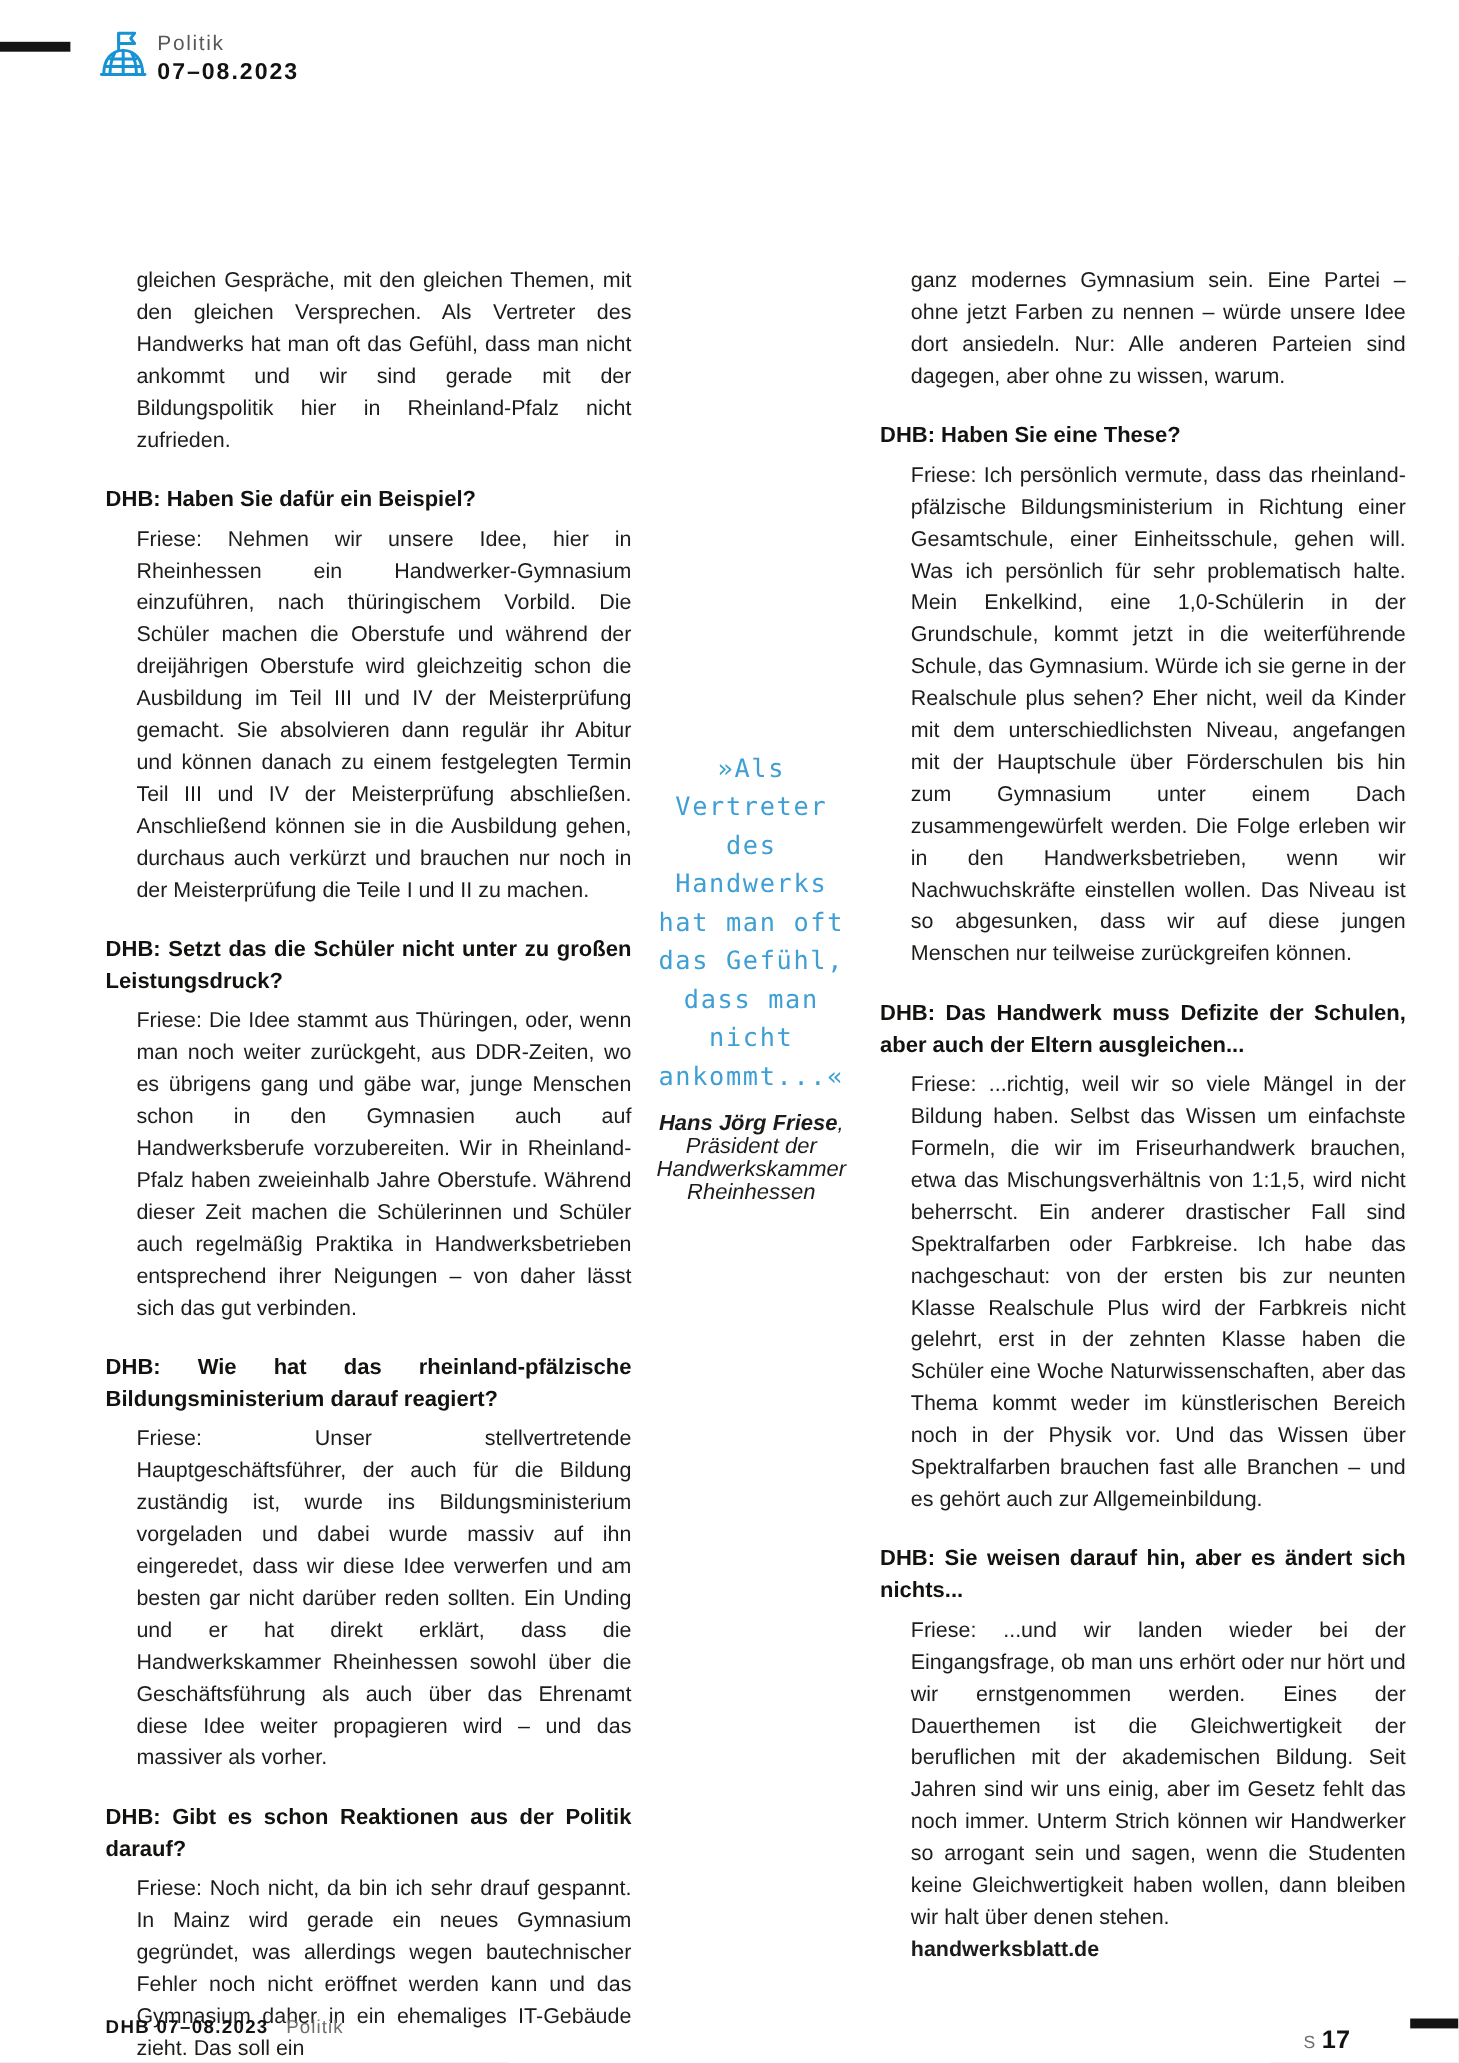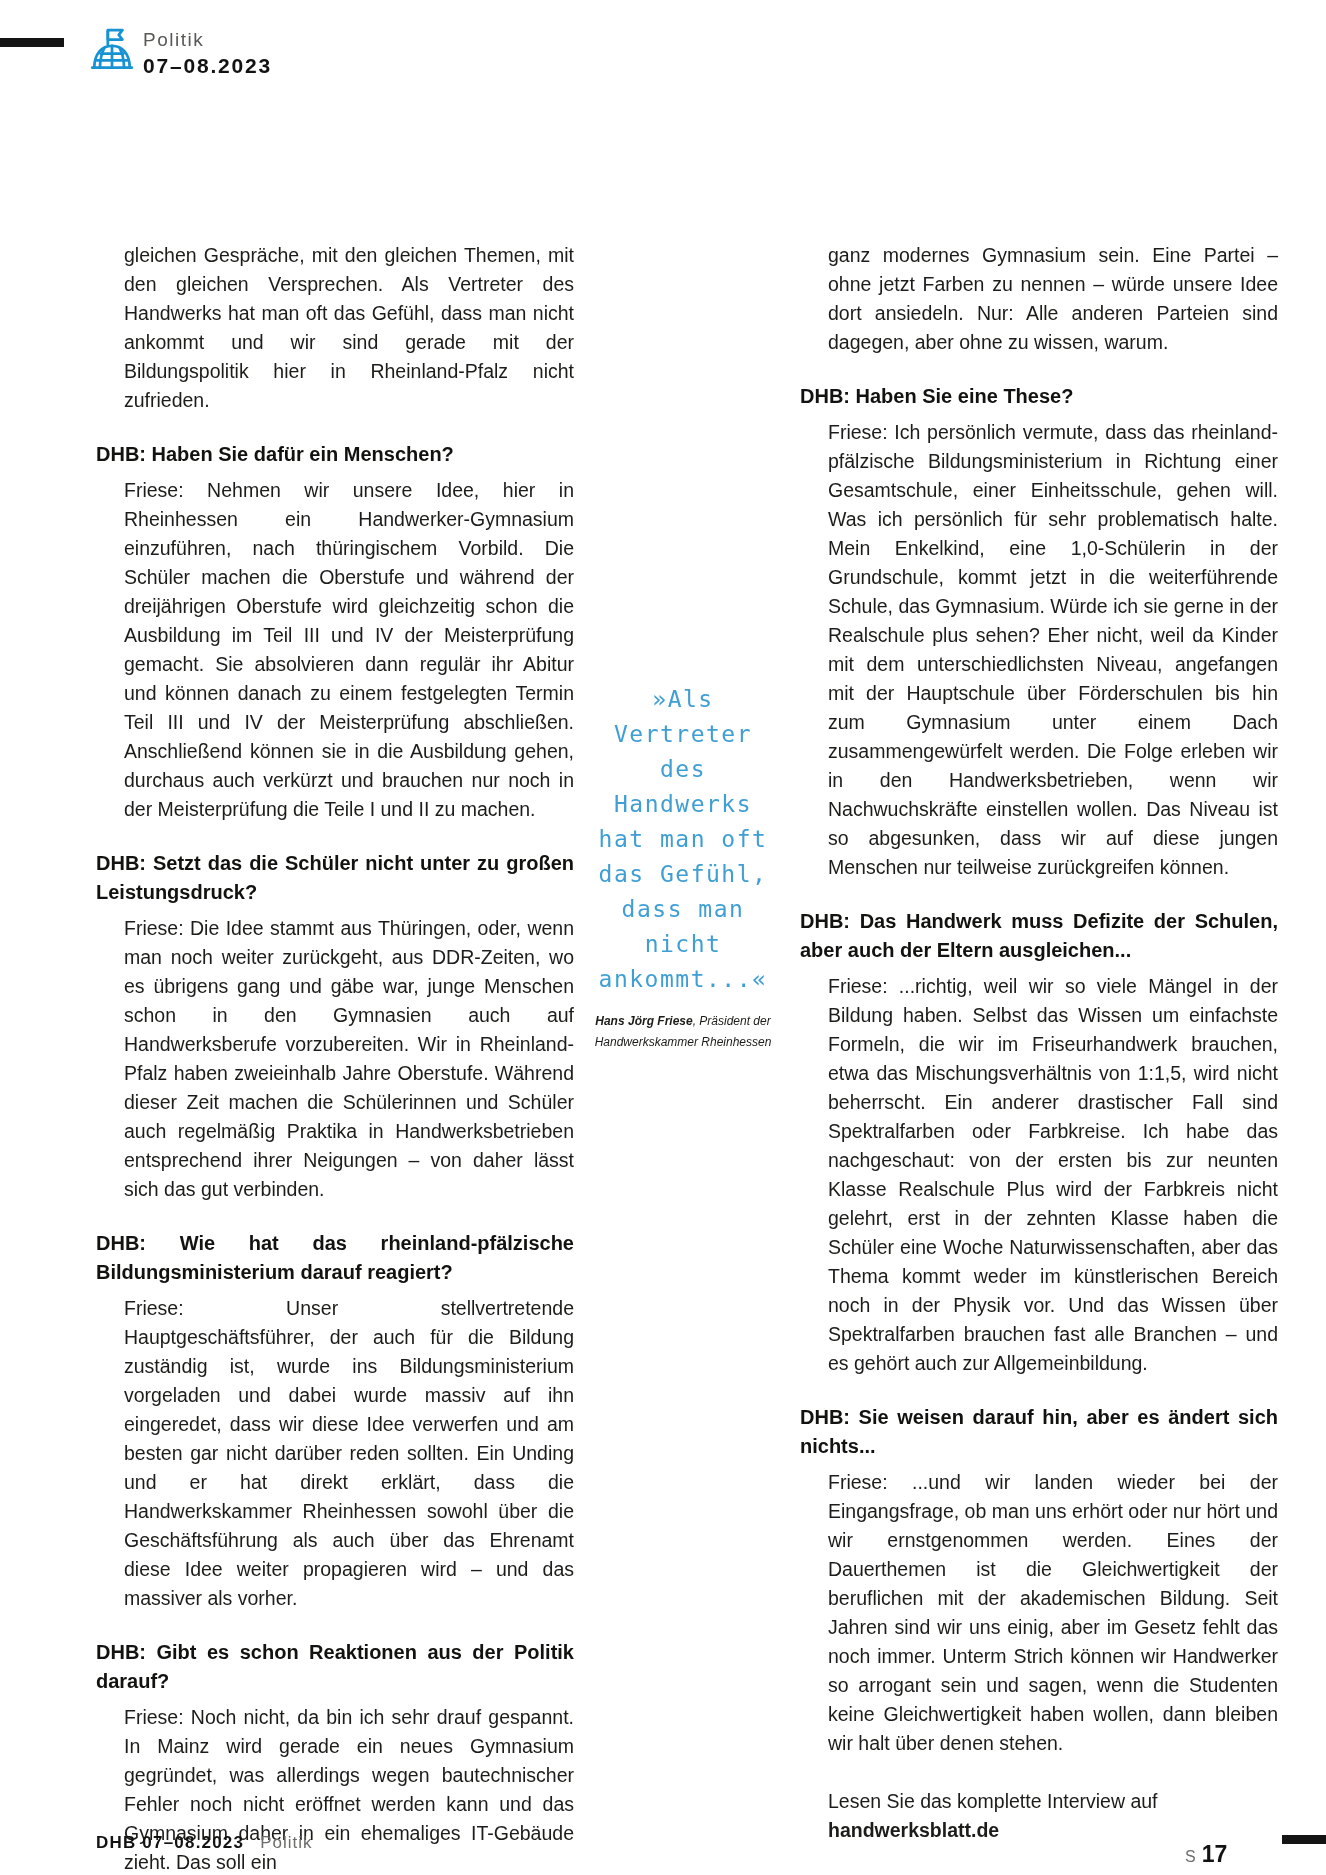--- a/index.html
+++ b/index.html
@@ -21,21 +21,21 @@
   .qa-q{font-size:20px;font-weight:700;margin:25px 0 7px;line-height:29px;color:#121210;}
   .qa-a{margin:0;padding-left:28px;}
   .col > :first-child{margin-top:0;}
   .note{margin:29px 0 0;padding-left:28px;text-align:left;}
   .note-bold{margin:0;font-weight:700;}
 
   
   .pullquote{position:absolute;left:553px;top:682px;width:260px;text-align:center;}
   .pq-text{font-family:"DejaVu Sans Mono","Liberation Mono",monospace;font-size:23px;line-height:35px;
            letter-spacing:1.5px;color:#3f9fd4;white-space:pre-line;}
-  .pq-attr{margin-top:14px;font-style:italic;font-size:12px;line-height:21px;color:#1c1c1a;padding:0 18px;}
+  .pq-attr{margin-top:14px;font-style:italic;font-size:20px;line-height:21px;color:#1c1c1a;padding:0 18px;}
   .pq-name{font-weight:700;}
 
   
   .f-left{position:absolute;left:96px;top:1833px;font-size:17px;line-height:20px;}
   .f-issue{font-weight:700;letter-spacing:1.2px;color:#121212;text-align:right;}
   .f-section{color:#6c6c6a;letter-spacing:1px;margin-left:16px;}
   .f-right{position:absolute;left:1185px;top:1824px;line-height:28px;margin-top:16px;}
   .f-s{color:#6c6c6a;font-size:16px;letter-spacing:1px;}
   .f-num{font-weight:700;font-size:23px;color:#121212;margin-left:5px;}
   .botbar-right{position:absolute;left:1282px;top:1835px;width:44px;height:9px;background:#141414;}
@@ -64,21 +64,21 @@
       </svg>
     </span>
     <div class="htext">
       <div class="hsection">Politik</div>
       <div class="hissue">07–08.2023</div>
     </div>
   </header>
 
   <section class="col col-left">
       <p class="qa-a">gleichen Gespräche, mit den gleichen Themen, mit den gleichen Versprechen. Als Vertreter des Handwerks hat man oft das Gefühl, dass man nicht ankommt und wir sind gerade mit der Bildungspolitik hier in Rheinland-Pfalz nicht zufrieden.</p>
-      <h3 class="qa-q">DHB: Haben Sie dafür ein Menschen?</h3>
+      <h3 class="qa-q">DHB: Haben Sie dafür ein Beispiel?</h3>
       <p class="qa-a">Friese: Nehmen wir unsere Idee, hier in Rheinhessen ein Handwerker-Gymnasium einzuführen, nach thüringischem Vorbild. Die Schüler machen die Oberstufe und während der dreijährigen Oberstufe wird gleichzeitig schon die Ausbildung im Teil III und IV der Meisterprüfung gemacht. Sie absolvieren dann regulär ihr Abitur und können danach zu einem festgelegten Termin Teil III und IV der Meisterprüfung abschließen. Anschließend können sie in die Ausbildung gehen, durchaus auch verkürzt und brauchen nur noch in der Meisterprüfung die Teile I und II zu machen.</p>
       <h3 class="qa-q">DHB: Setzt das die Schüler nicht unter zu großen Leistungsdruck?</h3>
       <p class="qa-a">Friese: Die Idee stammt aus Thüringen, oder, wenn man noch weiter zurückgeht, aus DDR-Zeiten, wo es übrigens gang und gäbe war, junge Menschen schon in den Gymnasien auch auf Handwerksberufe vorzubereiten. Wir in Rheinland-Pfalz haben zweieinhalb Jahre Oberstufe. Während dieser Zeit machen die Schülerinnen und Schüler auch regelmäßig Praktika in Handwerksbetrieben entsprechend ihrer Neigungen – von daher lässt sich das gut verbinden.</p>
       <h3 class="qa-q">DHB: Wie hat das rheinland-pfälzische Bildungsministerium darauf reagiert?</h3>
       <p class="qa-a">Friese: Unser stellvertretende Hauptgeschäftsführer, der auch für die Bildung zuständig ist, wurde ins Bildungsministerium vorgeladen und dabei wurde massiv auf ihn eingeredet, dass wir diese Idee verwerfen und am besten gar nicht darüber reden sollten. Ein Unding und er hat direkt erklärt, dass die Handwerkskammer Rheinhessen sowohl über die Geschäftsführung als auch über das Ehrenamt diese Idee weiter propagieren wird – und das massiver als vorher.</p>
       <h3 class="qa-q">DHB: Gibt es schon Reaktionen aus der Politik darauf?</h3>
       <p class="qa-a">Friese: Noch nicht, da bin ich sehr drauf gespannt. In Mainz wird gerade ein neues Gymnasium gegründet, was allerdings wegen bautechnischer Fehler noch nicht eröffnet werden kann und das Gymnasium daher in ein ehemaliges IT-Gebäude zieht. Das soll ein</p>
     </section>
 
   <aside class="pullquote">
@@ -97,21 +97,20 @@
   </aside>
 
   <section class="col col-right">
       <p class="qa-a">ganz modernes Gymnasium sein. Eine Partei – ohne jetzt Farben zu nennen – würde unsere Idee dort ansiedeln. Nur: Alle anderen Parteien sind dagegen, aber ohne zu wissen, warum.</p>
       <h3 class="qa-q">DHB: Haben Sie eine These?</h3>
       <p class="qa-a">Friese: Ich persönlich vermute, dass das rheinland-pfälzische Bildungsministerium in Richtung einer Gesamtschule, einer Einheitsschule, gehen will. Was ich persönlich für sehr problematisch halte. Mein Enkelkind, eine 1,0-Schülerin in der Grundschule, kommt jetzt in die weiterführende Schule, das Gymnasium. Würde ich sie gerne in der Realschule plus sehen? Eher nicht, weil da Kinder mit dem unterschiedlichsten Niveau, angefangen mit der Hauptschule über Förderschulen bis hin zum Gymnasium unter einem Dach zusammengewürfelt werden. Die Folge erleben wir in den Handwerksbetrieben, wenn wir Nachwuchskräfte einstellen wollen. Das Niveau ist so abgesunken, dass wir auf diese jungen Menschen nur teilweise zurückgreifen können.</p>
       <h3 class="qa-q">DHB: Das Handwerk muss Defizite der Schulen, aber auch der Eltern ausgleichen...</h3>
       <p class="qa-a">Friese: ...richtig, weil wir so viele Mängel in der Bildung haben. Selbst das Wissen um einfachste Formeln, die wir im Friseurhandwerk brauchen, etwa das Mischungsverhältnis von 1:1,5, wird nicht beherrscht. Ein anderer drastischer Fall sind Spektralfarben oder Farbkreise. Ich habe das nachgeschaut: von der ersten bis zur neunten Klasse Realschule Plus wird der Farbkreis nicht gelehrt, erst in der zehnten Klasse haben die Schüler eine Woche Naturwissenschaften, aber das Thema kommt weder im künstlerischen Bereich noch in der Physik vor. Und das Wissen über Spektralfarben brauchen fast alle Branchen – und es gehört auch zur Allgemeinbildung.</p>
       <h3 class="qa-q">DHB: Sie weisen darauf hin, aber es ändert sich nichts...</h3>
       <p class="qa-a">Friese: ...und wir landen wieder bei der Eingangsfrage, ob man uns erhört oder nur hört und wir ernstgenommen werden. Eines der Dauerthemen ist die Gleichwertigkeit der beruflichen mit der akademischen Bildung. Seit Jahren sind wir uns einig, aber im Gesetz fehlt das noch immer. Unterm Strich können wir Handwerker so arrogant sein und sagen, wenn die Studenten keine Gleichwertigkeit haben wollen, dann bleiben wir halt über denen stehen.</p>
-      <p class="note">Lesen Sie das komplette Interview auf</p>
       <p class="note note-bold">handwerksblatt.de</p>
     </section>
 
   <footer>
     <div class="f-left">
       <span class="f-issue">DHB 07–08.2023</span><span class="f-section">Politik</span>
     </div>
     <div class="f-right">
       <span class="f-s">S</span><span class="f-num">17</span>
     </div>

